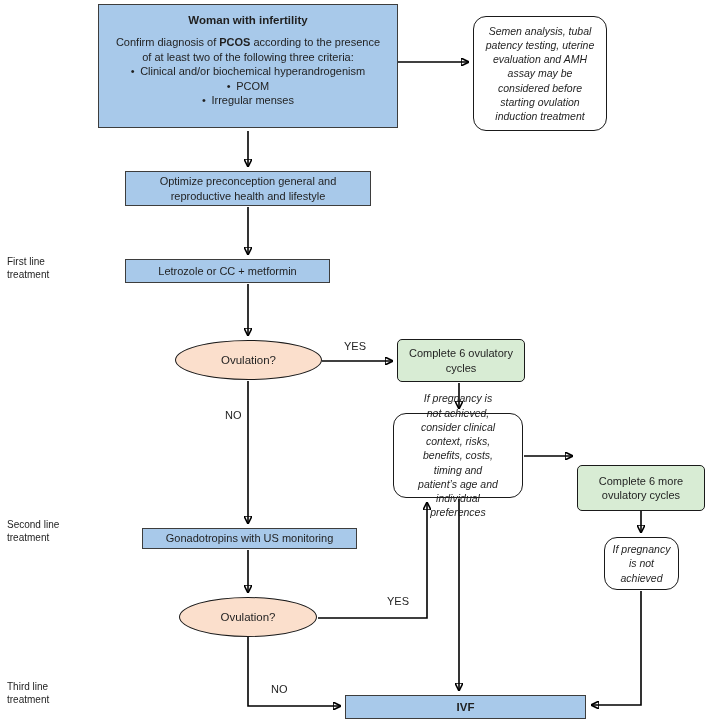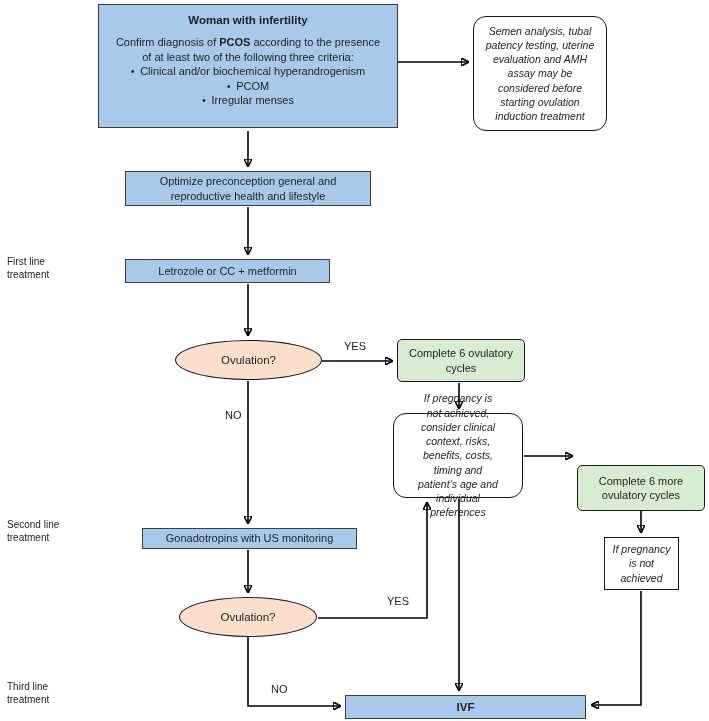--- a/index.html
+++ b/index.html
@@ -23,21 +23,21 @@
   #start-title{font-size:11.5px;font-weight:bold;margin:3px 0 9px 0;}
   #start-body{font-size:11px;line-height:1.32;}
   .bullet-line::before{content:"•\2002";}
   #semen-box{left:473px;top:16px;width:134px;height:115px;padding:4px 7px;}
   #optimize-box{left:125px;top:171px;width:246px;height:35px;padding:10px 14px;}
   #letrozole-box{left:125px;top:259px;width:205px;height:24px;}
   #ovulation1{left:175px;top:340px;width:147px;height:40px;font-size:11.5px;}
   #green1{left:397px;top:339px;width:128px;height:43px;padding:2px 6px;}
   #consider-box{left:393px;top:413px;width:130px;height:85px;padding:4px 23px;}
   #green2{left:577px;top:433px;width:128px;height:46px;padding:10px 6px;margin-top:32px;}
-  #ifpreg-box{left:604px;top:537px;width:75px;height:53px;padding:2px 4px;border-radius:0;}
+  #ifpreg-box{left:604px;top:537px;width:75px;height:53px;padding:2px 4px;border-radius:13px;}
   #gonado-box{left:142px;top:528px;width:215px;height:21px;}
   #ovulation2{left:179px;top:597px;width:138px;height:40px;font-size:11.5px;}
   #ivf-box{left:345px;top:695px;width:241px;height:24px;font-weight:bold;font-size:11.5px;}
   #first-line-label{left:7px;top:255px;}
   #second-line-label{left:7px;top:518px;}
   #third-line-label{left:7px;top:680px;}
   #yes1-label{left:344px;top:340px;}
   #no1-label{left:225px;top:409px;}
   #yes2-label{left:387px;top:595px;}
   #no2-label{left:271px;top:683px;}

